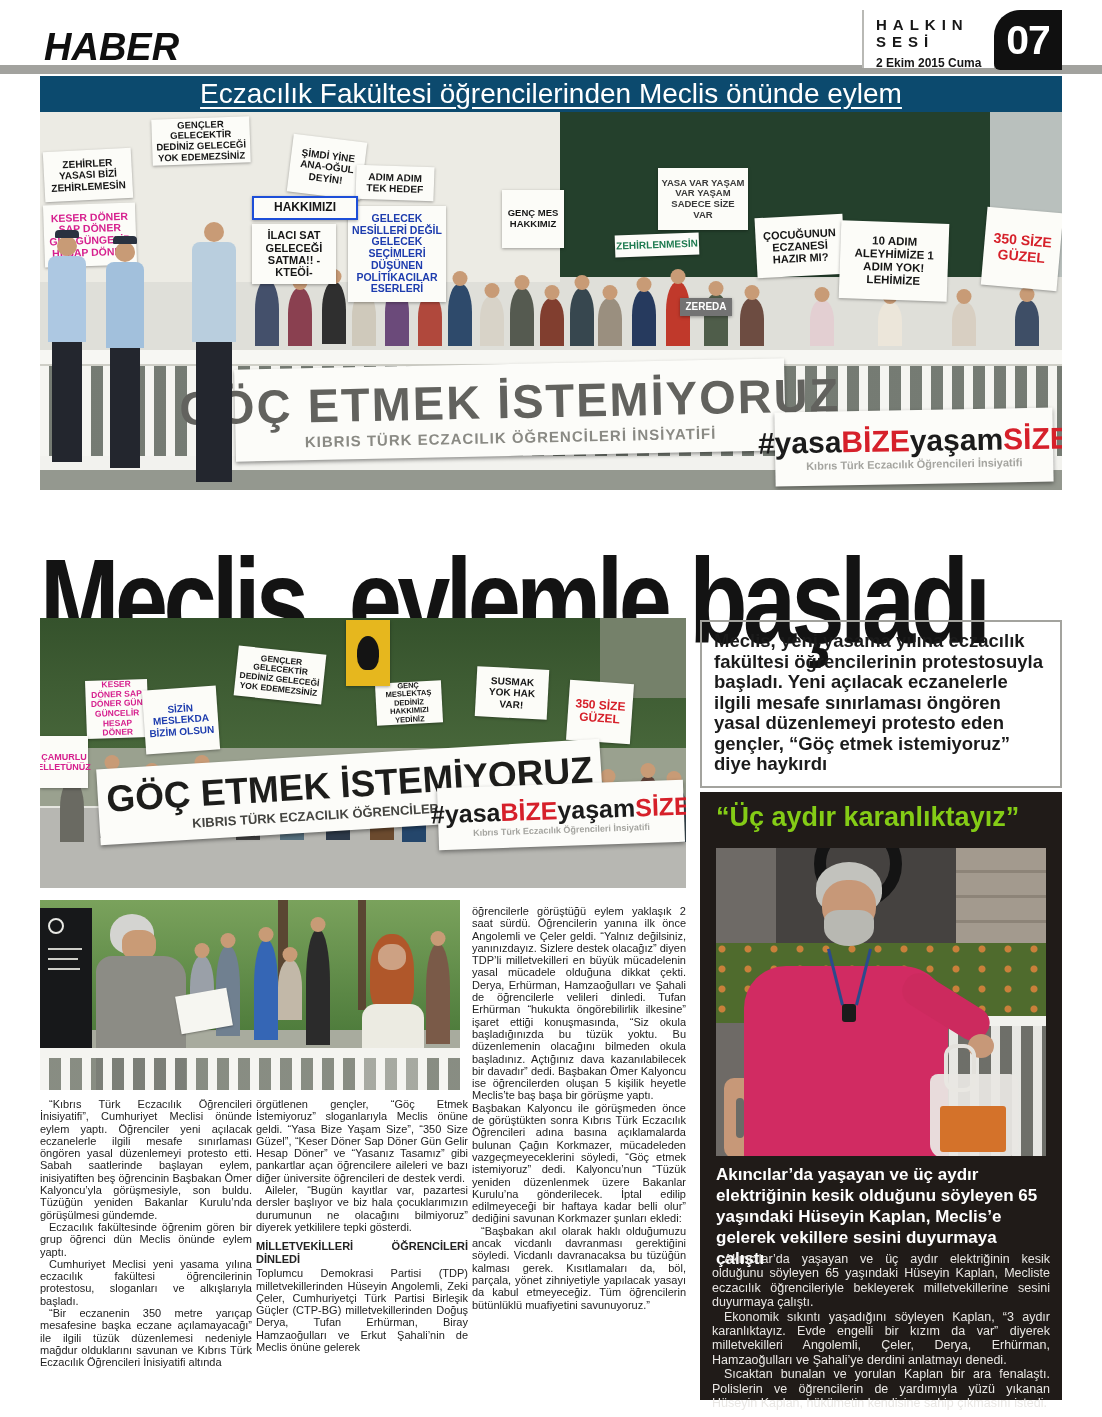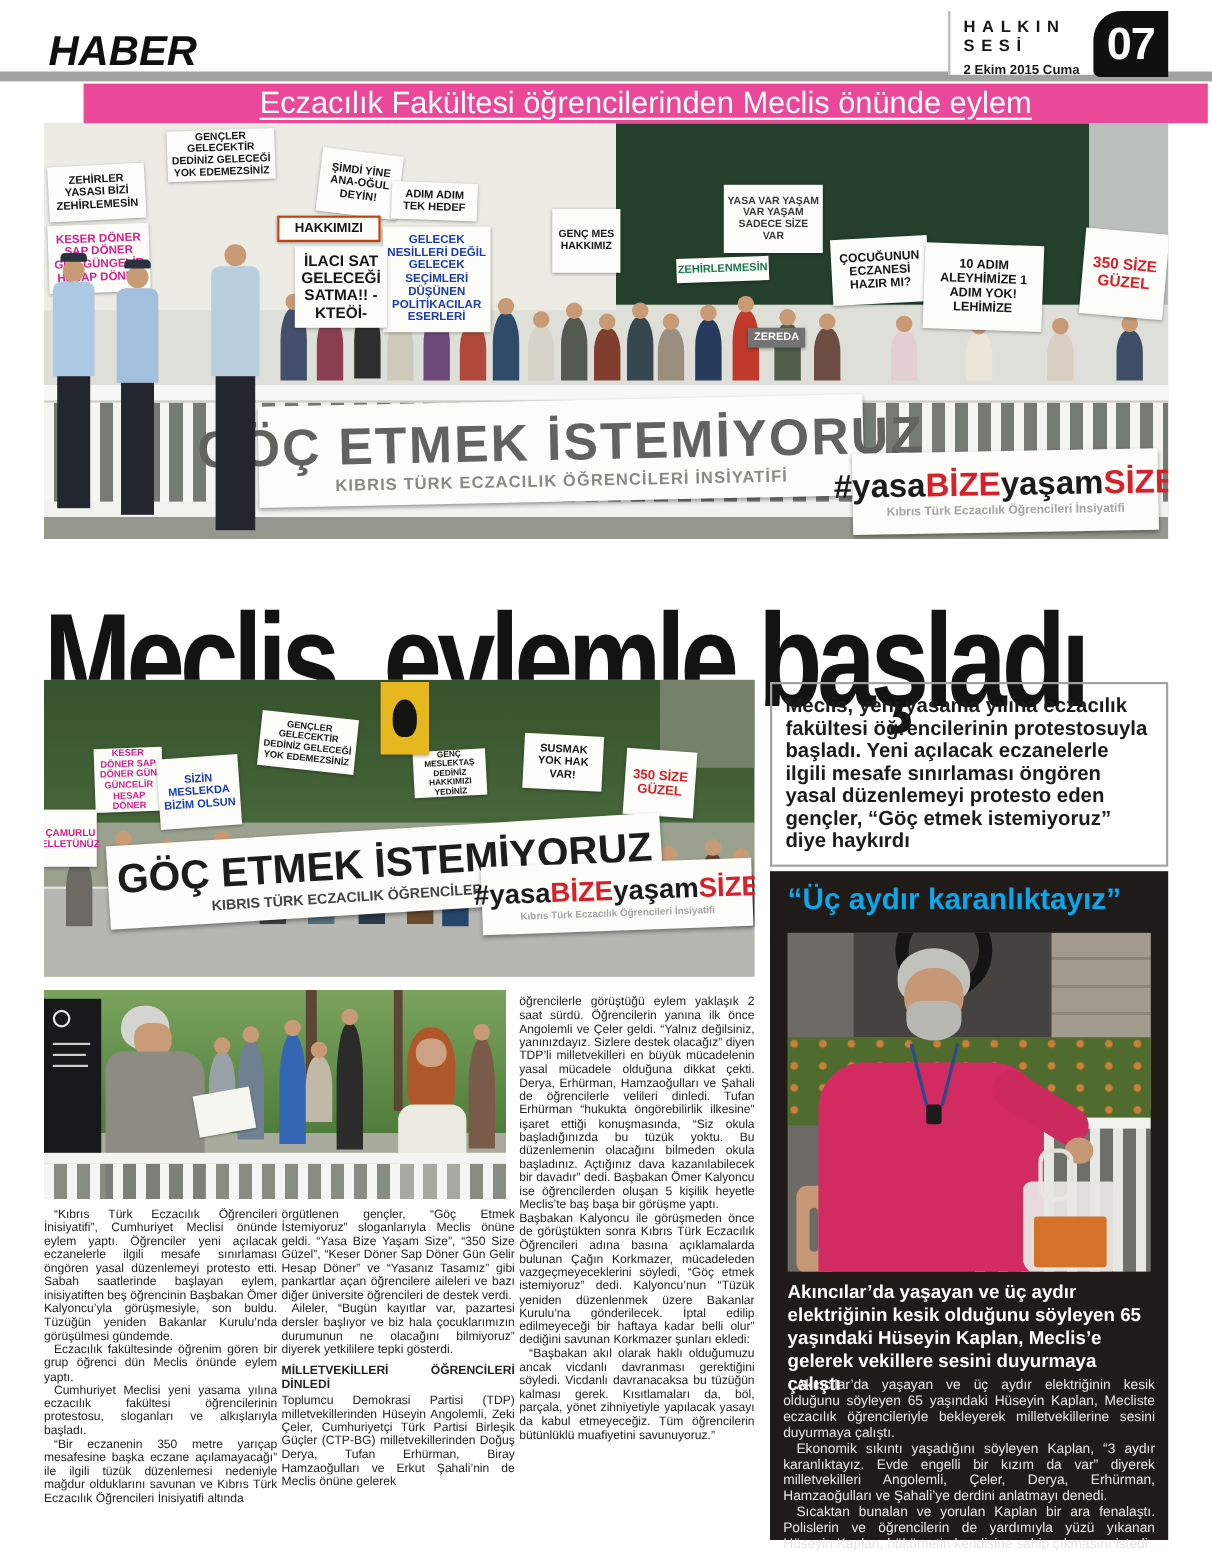--- a/index.html
+++ b/index.html
@@ -9,21 +9,21 @@
   
   #haber{left:44px;top:26px;font-size:38px;font-weight:800;font-style:italic;color:#0f0f0f;letter-spacing:0;}
   #graybar{left:0;top:65px;width:1102px;height:9px;background:#a2a29e;}
   #mast-info{left:862px;top:10px;width:132px;height:58px;background:#fff;border-left:2px solid #b9b9b5;padding:6px 0 0 12px;box-sizing:border-box;}
   #paper-name{font-size:15px;font-weight:700;letter-spacing:6px;color:#161616;}
   #paper-date{font-size:12px;font-weight:700;color:#161616;margin-top:6px;}
   #page-tab{left:994px;top:10px;width:68px;height:60px;background:#101010;border-radius:26px 0 0 6px;
             display:flex;align-items:center;justify-content:center;}
   #page-num{color:#fff;font-size:41px;font-weight:700;letter-spacing:-1px;}
   
-  #kickerbar{left:40px;top:76px;width:1022px;height:36px;background:#ec4899;display:flex;align-items:center;justify-content:center;margin-left:36px;}
+  #kickerbar{left:40px;top:76px;width:1022px;height:36px;background:#0c4a6e;display:flex;align-items:center;justify-content:center;}
   #kicker{color:#fff;font-size:28px;font-weight:400;text-decoration:underline;text-underline-offset:4px;}
   
   #headline-wrap{left:40px;top:492px;width:1022px;height:124px;overflow:visible;margin-top:48px;}
   #headline{display:inline-block;font-size:106px;font-weight:800;letter-spacing:-5px;line-height:1;
             color:#131313;transform:scale(.9,1.14);transform-origin:left top;white-space:nowrap;}
   
   .photo{position:absolute;overflow:hidden;background:#cfcfc9;}
   .sign{position:absolute;background:#fcfcf8;color:#161616;font-weight:700;display:flex;align-items:center;
         justify-content:center;text-align:center;padding:2px 3px;line-height:1.12;
         box-shadow:0 1px 3px rgba(0,0,0,.35);z-index:5;box-sizing:border-box;}
@@ -35,21 +35,21 @@
   .bp .torso{width:38px;height:86px;border-radius:8px 8px 0 0;margin:0 auto;}
   .bp .legs{width:30px;height:120px;background:#23262e;margin:0 auto;}
   .bars{background:repeating-linear-gradient(90deg,#f5f5f1 0 9px,rgba(110,116,108,.55) 9px 21px);}
   .banner{position:absolute;background:#fcfcf9;box-shadow:0 2px 4px rgba(0,0,0,.4);display:flex;flex-direction:column;
           align-items:center;justify-content:center;z-index:7;}
   
   #introbox{left:700px;top:620px;width:362px;height:168px;border:2px solid #a3a39e;box-sizing:border-box;
             padding:9px 12px;font-size:18.5px;line-height:20.5px;font-weight:700;color:#1b1b1b;}
   
   #blackbox{left:700px;top:792px;width:362px;height:608px;background:#201b18;}
-  #bb-headline{position:absolute;left:16px;top:10px;width:330px;color:#0ea5e9;font-size:27px;font-weight:700;}
+  #bb-headline{position:absolute;left:16px;top:10px;width:330px;color:#84cc16;font-size:27px;font-weight:700;}
   #bb-photo{position:absolute;left:16px;top:56px;width:330px;height:308px;overflow:hidden;background:#6e6a66;}
   #bb-caption{position:absolute;left:16px;top:372px;width:330px;color:#fff;font-size:17px;line-height:21px;font-weight:700;}
   #bb-body{position:absolute;left:12px;top:460px;width:338px;color:#e9e7e4;font-size:12.5px;line-height:14.4px;text-align:justify;}
   #bb-body p{margin:0;text-indent:12px;}
   
   .col{position:absolute;font-size:11px;line-height:12.3px;text-align:justify;color:#222;}
   .col p{margin:0;text-indent:9px;}
   .col p.noind{text-indent:0;}
   .subhead{font-weight:700;text-indent:0 !important;margin-top:7px !important;margin-bottom:1px !important;line-height:13px;}
   #col1{left:40px;top:1098px;width:212px;height:318px;overflow:hidden;}
@@ -120,22 +120,22 @@
       </div>
       <div style="font-size:11px;font-weight:700;color:#a5a5a0;white-space:nowrap;">Kıbrıs Türk Eczacılık Öğrencileri İnsiyatifi</div>
     </div>
 
     <div class="sign" style="left:4px;top:38px;width:88px;height:50px;transform:rotate(-3deg);font-size:10px;">ZEHİRLER YASASI BİZİ ZEHİRLEMESİN</div>
     <div class="sign" style="left:4px;top:92px;width:92px;height:62px;transform:rotate(-2deg);font-size:10.5px;color:#d6208e;">KESER DÖNER SAP DÖNER GÜN GÜNGELİR HESAP DÖNER</div>
     <div class="sign" style="left:112px;top:6px;width:98px;height:46px;transform:rotate(-2deg);font-size:9.5px;">GENÇLER GELECEKTİR DEDİNİZ GELECEĞİ YOK EDEMEZSİNİZ</div>
     <div class="sign" style="left:250px;top:26px;width:74px;height:58px;transform:rotate(7deg);font-size:10px;">ŞİMDİ YİNE ANA-OĞUL DEYİN!</div>
     <div class="sign" style="left:316px;top:54px;width:78px;height:34px;transform:rotate(2deg);font-size:10px;">ADIM ADIM TEK HEDEF</div>
     <div class="sign" style="left:308px;top:94px;width:98px;height:96px;font-size:10.5px;color:#1d3cae;">GELECEK NESİLLERİ DEĞİL GELECEK SEÇİMLERİ DÜŞÜNEN POLİTİKACILAR ESERLERİ</div>
-    <div class="sign" style="left:212px;top:84px;width:94px;height:24px;border:2px solid #c2410c;font-size:12px;">HAKKIMIZI</div>
-    <div class="sign" style="left:228px;top:112px;width:84px;height:74px;font-size:14px;">İLACI SAT GELECEĞİ SATMA!! -KTEÖİ-</div>
+    <div class="sign" style="left:212px;top:84px;width:106px;height:24px;border:2px solid #1d4ed8;font-size:12px;">HAKKIMIZI</div>
+    <div class="sign" style="left:212px;top:112px;width:84px;height:60px;font-size:11px;">İLACI SAT GELECEĞİ SATMA!! -KTEÖİ-</div>
     <div class="sign" style="left:618px;top:56px;width:90px;height:62px;font-size:9.5px;color:#3a3a3a;">YASA VAR YAŞAM VAR YAŞAM SADECE SİZE VAR</div>
     <div class="sign" style="left:462px;top:78px;width:62px;height:58px;font-size:9.5px;">GENÇ MES HAKKIMIZ</div>
     <div class="sign" style="left:575px;top:122px;width:84px;height:22px;transform:rotate(-2deg);font-size:10px;color:#1d7a4f;">ZEHİRLENMESİN</div>
     <div class="sign" style="left:716px;top:104px;width:88px;height:60px;transform:rotate(-3deg);font-size:11px;">ÇOCUĞUNUN ECZANESİ HAZIR MI?</div>
     <div class="sign" style="left:800px;top:110px;width:108px;height:78px;transform:rotate(2deg);font-size:11.5px;">10 ADIM ALEYHİMİZE 1 ADIM YOK! LEHİMİZE</div>
     <div class="sign" style="left:944px;top:98px;width:76px;height:78px;transform:rotate(5deg);font-size:14px;color:#d6202a;">350 SİZE GÜZEL</div>
     <div class="sign" style="left:640px;top:186px;width:52px;height:18px;background:#737373;color:#fff;font-size:10px;">ZEREDA</div>
 
     <div class="bp" style="left:8px;top:116px;">
       <div class="cap"></div>

